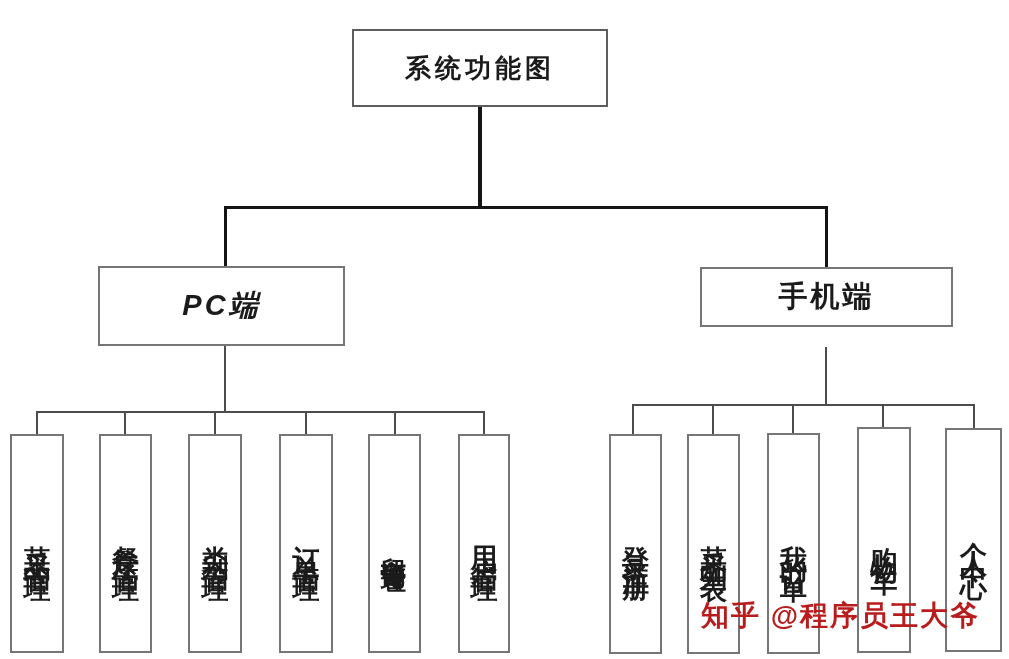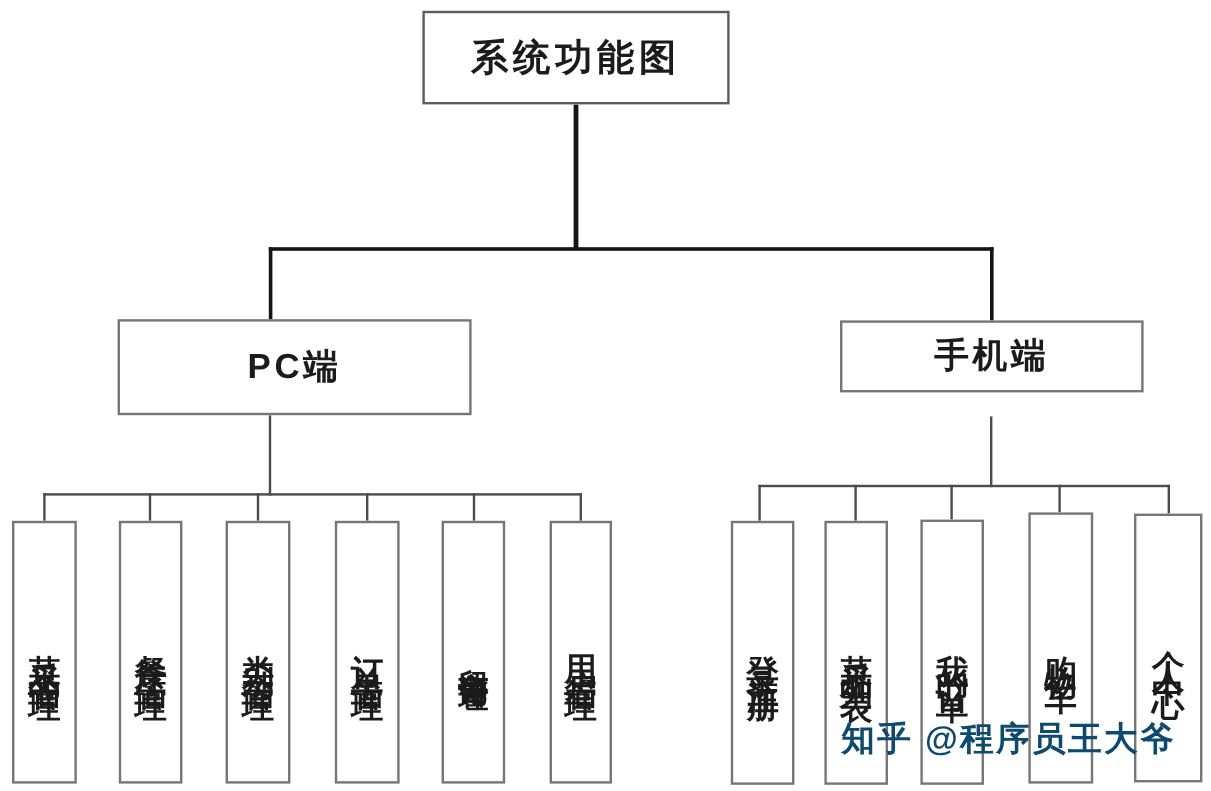--- a/index.html
+++ b/index.html
@@ -18,23 +18,24 @@
     background: #ffffff;
     border: 2px solid #767676;
     display: flex;
     align-items: center;
     justify-content: center;
     z-index: 2;
     color: #1b1b1b;
   }
   .node.root {
     border-color: #5c5c5c;
-    font-size: 31px;
+    font-size: 26px;
     font-weight: 600;
     letter-spacing: 4px;
+    margin-top: 20px;
   }
   .node.branch {
     font-size: 29px;
     font-weight: 600;
     letter-spacing: 3px;
   }
   .node.leaf {
     writing-mode: vertical-rl;
     text-orientation: upright;
     font-size: 27px;
@@ -54,41 +55,41 @@
     position: absolute;
     background: #4c4c4c;
     z-index: 1;
   }
   .watermark {
     position: absolute;
     left: 701px;
     top: 597px;
     font-size: 28px;
     letter-spacing: 2px;
-    color: #0c4a6e;
+    color: #b91c1c;
     white-space: nowrap;
     z-index: 6;
     font-weight: 600;
   }
 </style>
 </head>
 <body>
 
 <div class="canvas">
 
   <div class="node root" style="left:352px; top:9px; width:256px; height:78px;">
     <span>系统功能图</span>
   </div>
 
   <div class="line" style="left:478px; top:87px; width:4px; height:121px;"></div>
   <div class="line" style="left:224px; top:206px; width:604px; height:3px;"></div>
   <div class="line" style="left:224px; top:206px; width:3px; height:61px;"></div>
   <div class="line" style="left:825px; top:206px; width:3px; height:62px;"></div>
 
-  <div class="node branch" style="left:98px; top:266px; width:295px; height:80px;">
+  <div class="node branch" style="left:98px; top:266px; width:247px; height:80px;font-style:italic;">
     <span>PC端</span>
   </div>
   <div class="node branch" style="left:700px; top:267px; width:253px; height:60px;">
     <span>手机端</span>
   </div>
 
   <div class="conn" style="left:224px; top:346px; width:2px; height:67px;"></div>
   <div class="conn" style="left:36px; top:411px; width:449px; height:2px;"></div>
   <div class="conn" style="left:36px; top:411px; width:2px; height:23px;"></div>
   <div class="conn" style="left:124px; top:411px; width:2px; height:23px;"></div>

